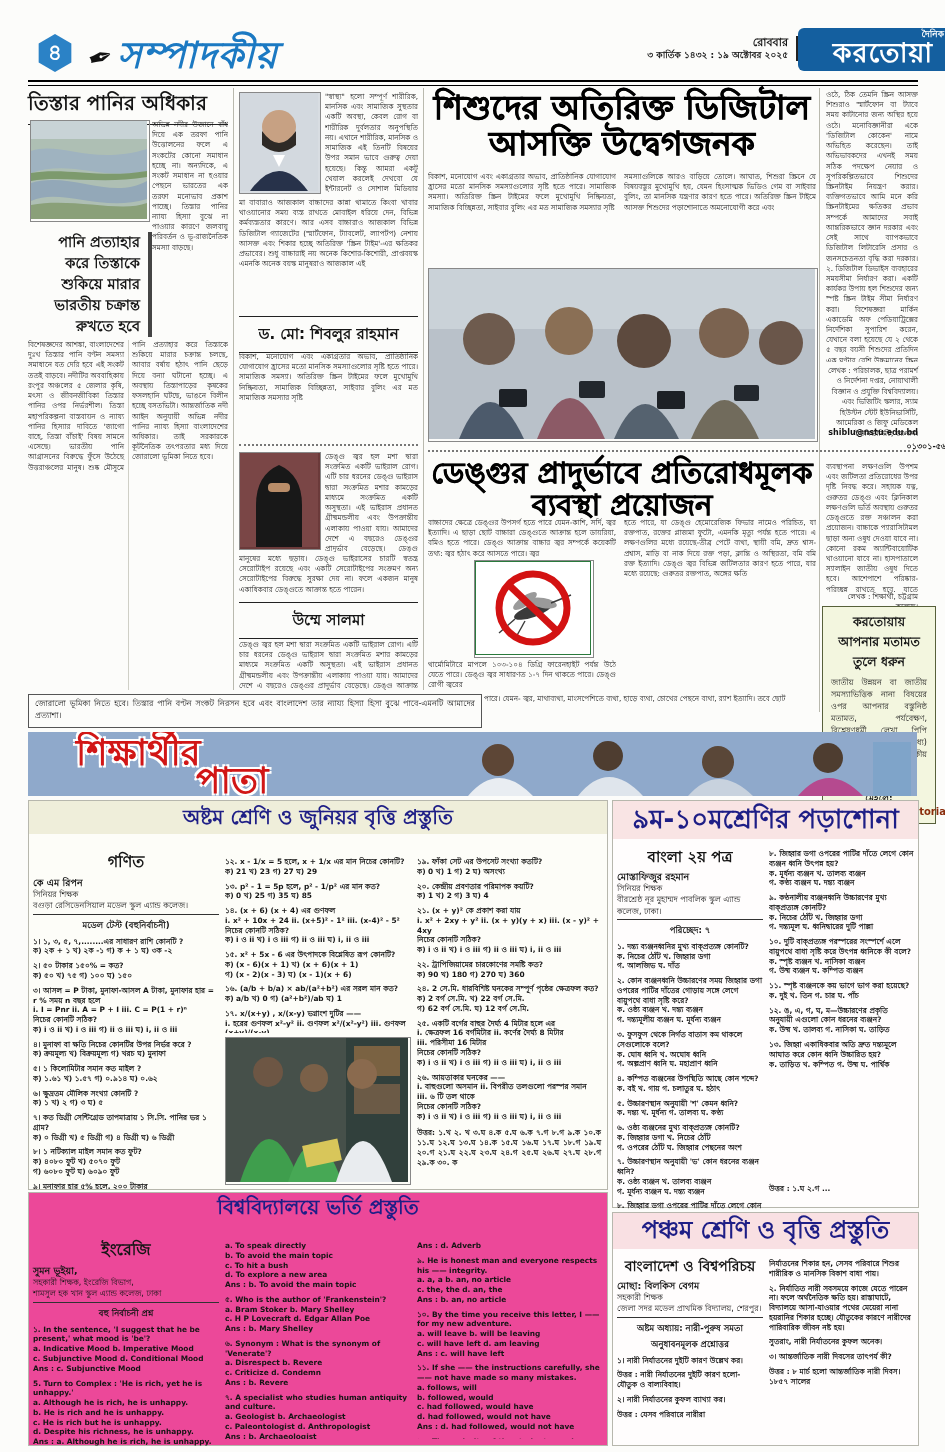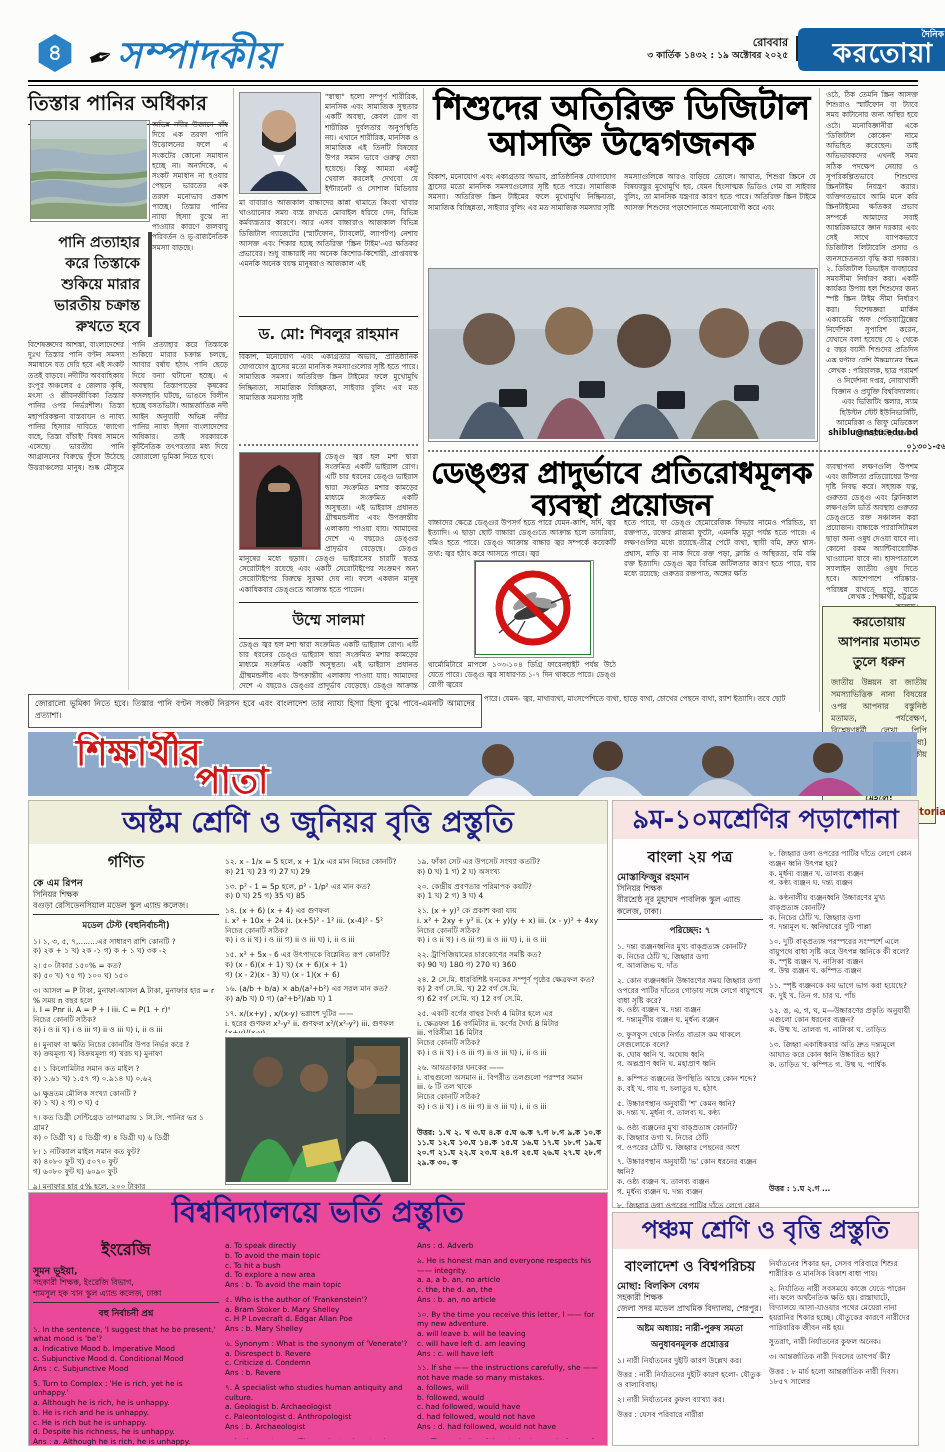--- a/index.html
+++ b/index.html
@@ -1,21 +1,21 @@
 <!DOCTYPE html>
 <html><head>
 <meta charset="utf-8">
 <style>
   html,body{margin:0;padding:0;background:#e8e8e4;}
   .page{position:relative;width:945px;height:1452px;background:#fcfcfa;margin:0 auto;
         font-family:"DejaVu Sans",sans-serif;color:#151515;overflow:hidden;}
   .abs{position:absolute;}
   .bt{font-size:7.2px;line-height:1.42;text-align:justify;overflow:hidden;}
   .cols2{column-count:2;column-gap:8px;column-rule:1px solid #cfcfc6;}
-  .qitem{font-size:7.4px;line-height:1.32;margin:0 0 5px 0;white-space:pre-line;text-align:left;}
+  .qitem{font-size:7.4px;line-height:1.32;margin:0 0 5px 0;white-space:pre-line;text-align:left;font-weight:bold;}
   .qcol{overflow:hidden;}
   
   .badge{width:38px;height:38px;background:#2b82c6;color:#fff;font-size:22px;font-weight:bold;
          display:flex;align-items:center;justify-content:center;
          clip-path:polygon(50% 0,93% 25%,93% 75%,50% 100%,7% 75%,7% 25%);}
   .masthead{font-size:37px;font-weight:bold;font-style:italic;color:#1b79c2;letter-spacing:1px;}
   .pen{font-size:30px;color:#111;transform:rotate(-18deg);display:inline-block;margin-right:4px;}
   .dateblock{text-align:right;line-height:1.25;border-right:2px solid #222;padding-right:8px;}
   .dateblock .wd{font-size:11px;font-weight:bold;}
   .dateblock .dt{font-size:9px;font-weight:bold;}
@@ -41,21 +41,21 @@
   .opinion .c{font-size:9px;font-weight:bold;text-align:center;margin-top:3px;}
   .opinion .e{font-size:10px;font-weight:bold;text-align:center;color:#8a2d0c;display:block;text-decoration:none;}
   .closingbox{border:1.5px solid #555;padding:3px 6px;font-size:8px;line-height:1.5;text-align:justify;}
   
   .banner{background:linear-gradient(100deg,#cfd9e6 0%,#9db4d2 30%,#6f8fba 55%,#7e98bd 75%,#8aa2c2 100%);
           overflow:hidden;}
   .banner-text{font-size:36px;font-weight:bold;color:#d11616;line-height:.95;
        text-shadow:-2px -2px 0 #fff,2px -2px 0 #fff,-2px 2px 0 #fff,2px 2px 0 #fff;}
   
   .sect{border:1px solid #b7b7ad;}
-  .sect-head{font-size:29px;font-weight:bold;color:#1e1e86;text-align:center;line-height:1.15;}
+  .sect-head{font-size:20px;font-weight:bold;color:#1e1e86;text-align:center;line-height:1.15;}
   .subj{font-size:16px;font-weight:bold;text-align:center;}
   .byl{font-size:8px;line-height:1.4;}
   .byl b{font-size:9.5px;}
   .byl-u{border-bottom:1px solid #333;padding-bottom:2px;}
   .testlab{font-size:8.5px;font-weight:bold;text-align:center;margin:4px 0;}
   .ansline{font-size:7.4px;font-weight:bold;line-height:1.35;text-align:justify;margin-top:1px;}
   .ph-frame{border:1px solid #888;}
 </style>
 </head>
 <body>

